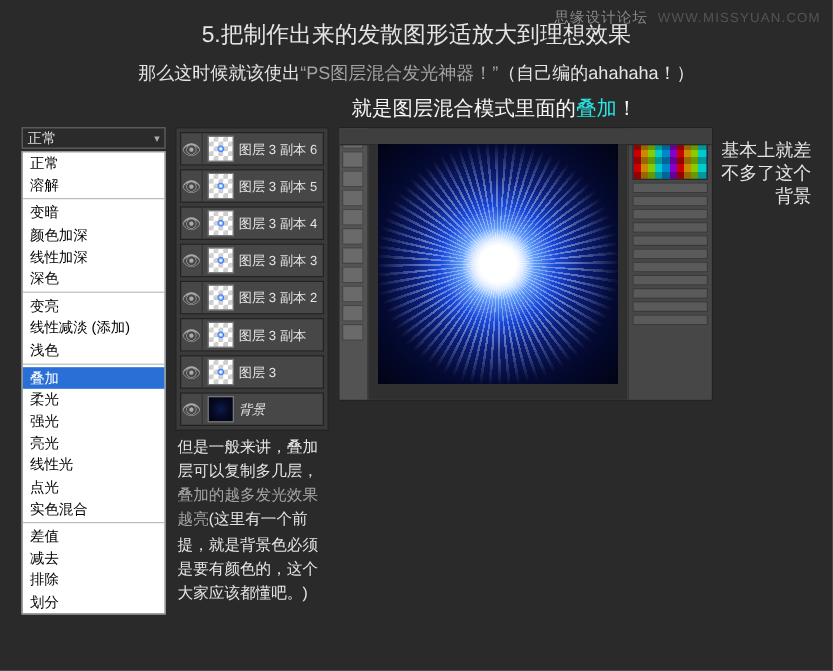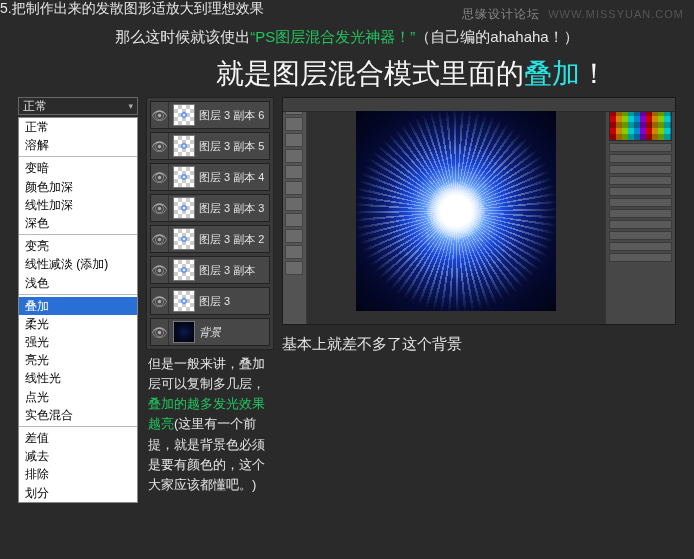--- a/index.html
+++ b/index.html
@@ -19,33 +19,35 @@
     right: 10px;
     color: #555;
     font-size: 11px;
     letter-spacing: 1px;
   }
   .watermark .site {
     color: #888;
     font-size: 12px;
   }
   .top-text {
-    font-size: 14px;
+    text-align: center;
+    padding-top: 16px;
+    font-size: 19px;
     color: #e5e5e5;
   }
   .top-text2 {
     text-align: center;
     padding-top: 10px;
     font-size: 15px;
     color: #e5e5e5;
   }
-  .cyan { color: #22c55e; }
+  .cyan { color: #a3a3a3; }
   .line3 {
     text-align: center;
-    font-size: 28px;
+    font-size: 17px;
     padding-top: 8px;
     color: #f5f5f5;
     padding-left: 130px;
   }
   .line3 .cyan { color: #2ae3e3; }
   .content {
     display: flex;
     gap: 8px;
     padding: 4px 18px 0 18px;
     align-items: flex-start;
@@ -150,21 +152,22 @@
     color: #e5e5e5;
     white-space: nowrap;
     overflow: hidden;
     text-align: center;
   }
   .layer-name.italic { font-style: italic; }
   
   .preview-col {
     flex: 1 1 auto;
     display: flex;
-    flex-direction: column;
+    flex-direction: row;
+    text-align: right;
   }
   .ps-window {
     border: 1px solid #1a1a1a;
     background: #535353;
     height: 228px;
     display: flex;
     position: relative;
   }
   .ps-tools {
     width: 24px;

